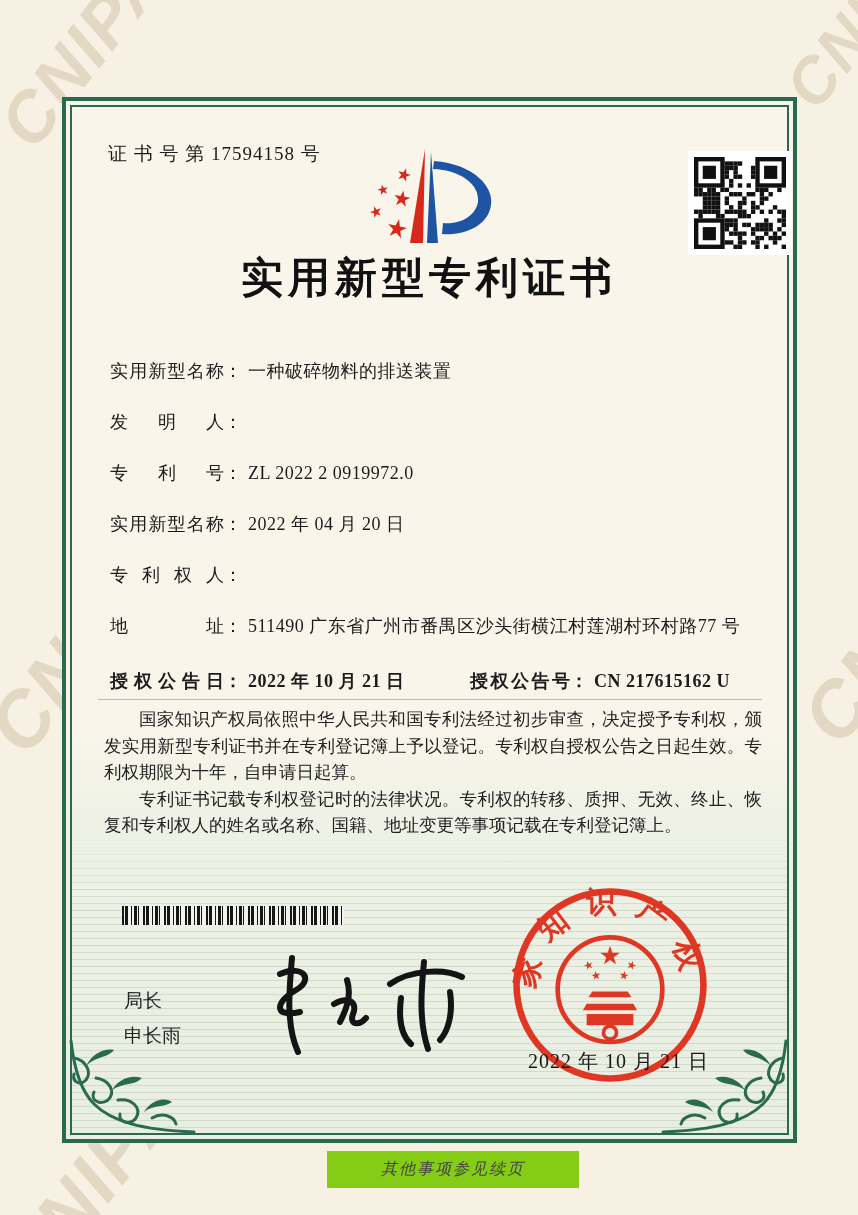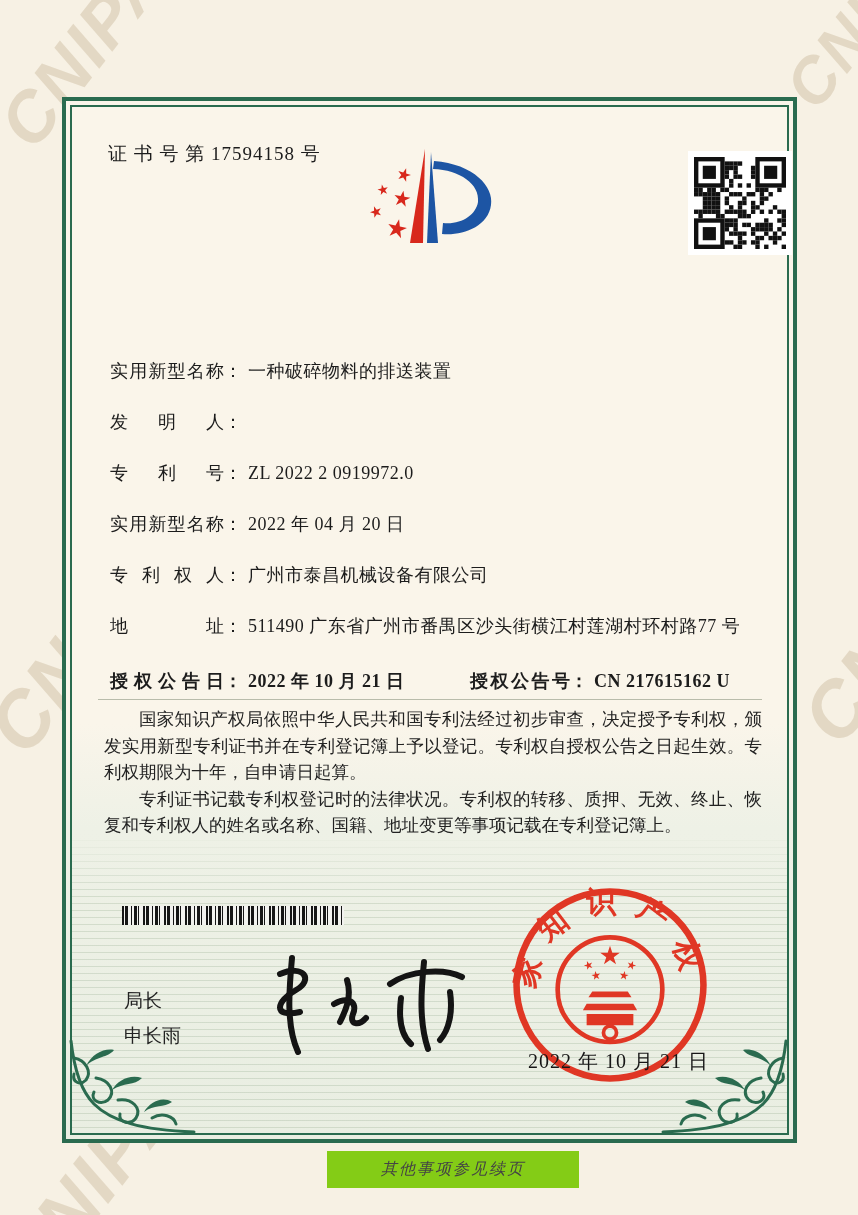--- a/index.html
+++ b/index.html
@@ -276,20 +276,21 @@
             <rect x="72" y="76" width="4" height="4"></rect>
             <rect x="36" y="80" width="4" height="4"></rect>
             <rect x="40" y="80" width="4" height="4"></rect>
             <rect x="56" y="80" width="4" height="4"></rect>
             <rect x="64" y="80" width="4" height="4"></rect>
             <rect x="80" y="80" width="4" height="4"></rect>
           </g>
       </svg>
     </div>
 
+    <div class="abs title">实用新型专利证书</div>
 
     <div class="abs frow" style="top:358px;">
       <span class="flabel">实用新型名称</span>
         <span class="fcolon">：</span>
       <span class="fvalue">一种破碎物料的排送装置</span>
     </div>
     <div class="abs frow" style="top:409px;">
       <span class="flabel">发明人</span>
         <span class="fcolon">：</span>
     </div>
@@ -299,21 +300,20 @@
       <span class="fvalue">ZL 2022 2 0919972.0</span>
     </div>
     <div class="abs frow" style="top:511px;">
       <span class="flabel">实用新型名称</span>
         <span class="fcolon">：</span>
       <span class="fvalue">2022 年 04 月 20 日</span>
     </div>
     <div class="abs frow" style="top:562px;">
       <span class="flabel">专利权人</span>
         <span class="fcolon">：</span>
-      <span class="fvalue">广州市泰昌机械设备有限公司</span>
     </div>
     <div class="abs frow" style="top:613px;">
       <span class="flabel">地址</span>
         <span class="fcolon">：</span>
       <span class="fvalue" style="width:520px;">511490 广东省广州市番禺区沙头街横江村莲湖村环村路77 号</span>
     </div>
 
     <div class="abs frow" style="top:668px;position:absolute;font-weight:bold;">
       <span class="flabel">授权公告日</span>
         <span class="fcolon">：</span>

